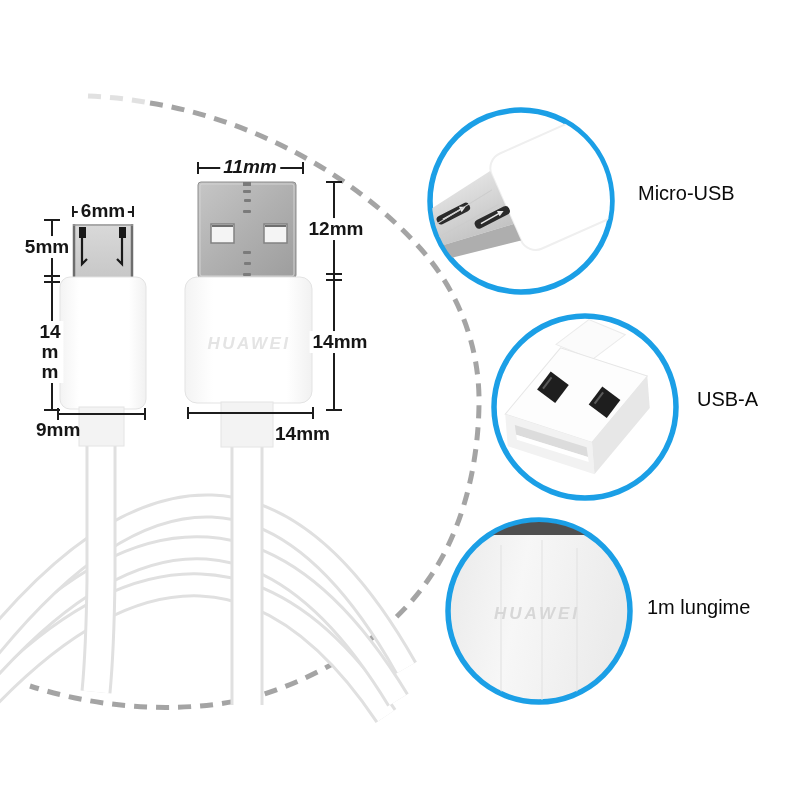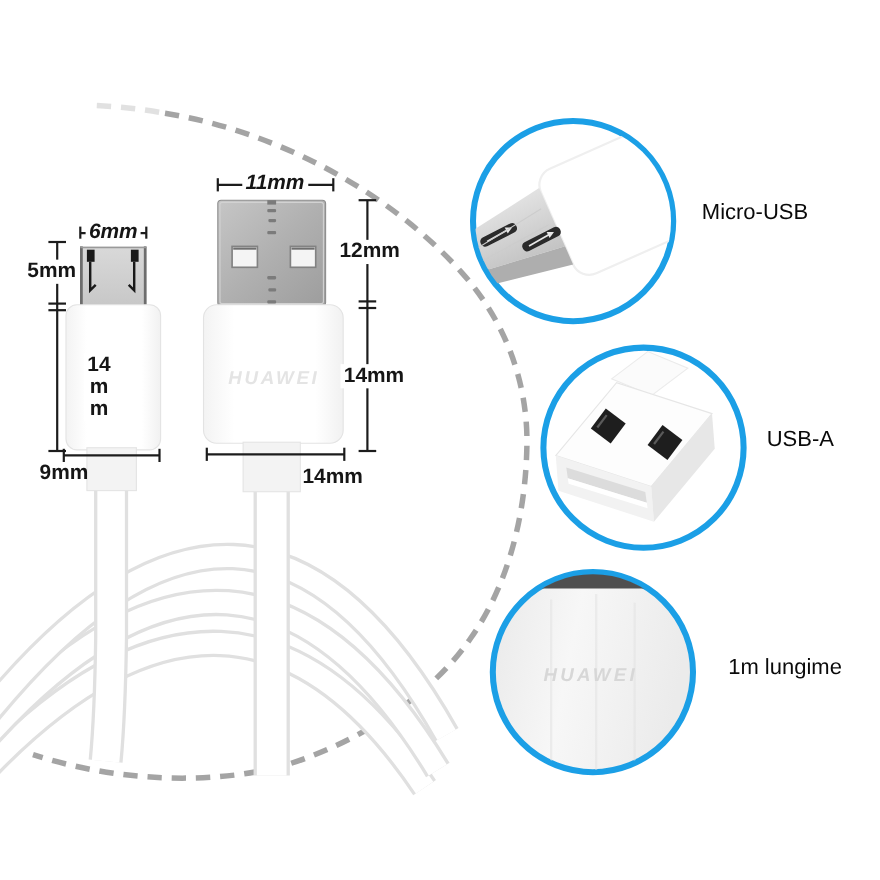--- a/index.html
+++ b/index.html
@@ -3,21 +3,21 @@
 <meta charset="utf-8">
 <style>
   html,body{margin:0;padding:0;background:#fff;}
   #stage{position:relative;width:800px;height:800px;background:#ffffff;overflow:hidden;
          font-family:"Liberation Sans",sans-serif;}
   #art{position:absolute;left:0;top:0;z-index:1;}
   .lbl{position:absolute;z-index:2;color:#161616;font-weight:bold;font-size:19px;
        line-height:1.05;white-space:nowrap;}
   .lbl.center{transform:translate(-50%,-50%);}
   .lbl.bgwhite{background:#ffffff;padding:1px 3px;}
-  .dimcol{text-align:center;line-height:20px;margin-left:40px;}
+  .dimcol{text-align:center;line-height:20px;}
   .dimcol span{display:block;}
   .callout-label{position:absolute;z-index:2;color:#0a0a0a;font-weight:400;font-size:20px;
        line-height:1;white-space:nowrap;}
   .emboss{position:absolute;z-index:2;font-weight:bold;white-space:nowrap;
        transform:translate(-50%,-50%);font-style:italic;}
   .emboss.usb{font-size:17px;letter-spacing:2.5px;color:#e4e4e4;}
   .emboss.cable{font-size:17px;letter-spacing:3px;color:#d7d7d7;}
 </style>
 </head>
 <body>
@@ -221,34 +221,34 @@
         <rect x="505" y="517" width="28" height="6" rx="3" fill="#8f8f8f" transform="rotate(-6 519 520)"></rect>
         <g fill="#e2e2e2" opacity="0.55">
           <rect x="500" y="545" width="2" height="150"></rect>
           <rect x="541" y="540" width="2" height="160"></rect>
           <rect x="576" y="548" width="2" height="145"></rect>
         </g>
       </g>
     </g>
   </svg>
 
-  <div class="lbl center bgwhite" style="left:103px;top:211px;font-style:italic;">6mm</div>
+  <div class="lbl center bgwhite" style="left:103px;top:211px;">6mm</div>
   <div class="lbl center bgwhite" style="left:47px;top:247px;">5mm</div>
   <div class="lbl center bgwhite dimcol" style="left:50px;top:352px;transform:translate(-50%,-50%);">
     <span>14</span>
     <span>m</span>
     <span>m</span>
   </div>
   <div class="lbl" style="left:36px;top:420px;">9mm</div>
 
   <div class="lbl center bgwhite" style="left:250px;top:167px;font-style:italic;">11mm</div>
   <div class="lbl center bgwhite" style="left:336px;top:229px;">12mm</div>
   <div class="lbl center bgwhite" style="left:340px;top:342px;">14mm</div>
   <div class="lbl" style="left:275px;top:424px;">14mm</div>
 
   <div class="emboss usb" style="left:249px;top:344px;">HUAWEI</div>
   <div class="emboss cable" style="left:537px;top:614px;">HUAWEI</div>
 
   <div class="callout-label" style="left:638px;top:183px;">Micro-USB</div>
   <div class="callout-label" style="left:697px;top:389px;">USB-A</div>
-  <div class="callout-label" style="left:662px;top:597px;">1m lungime</div>
+  <div class="callout-label" style="left:647px;top:597px;">1m lungime</div>
 
 </div>
 
 </body></html>

